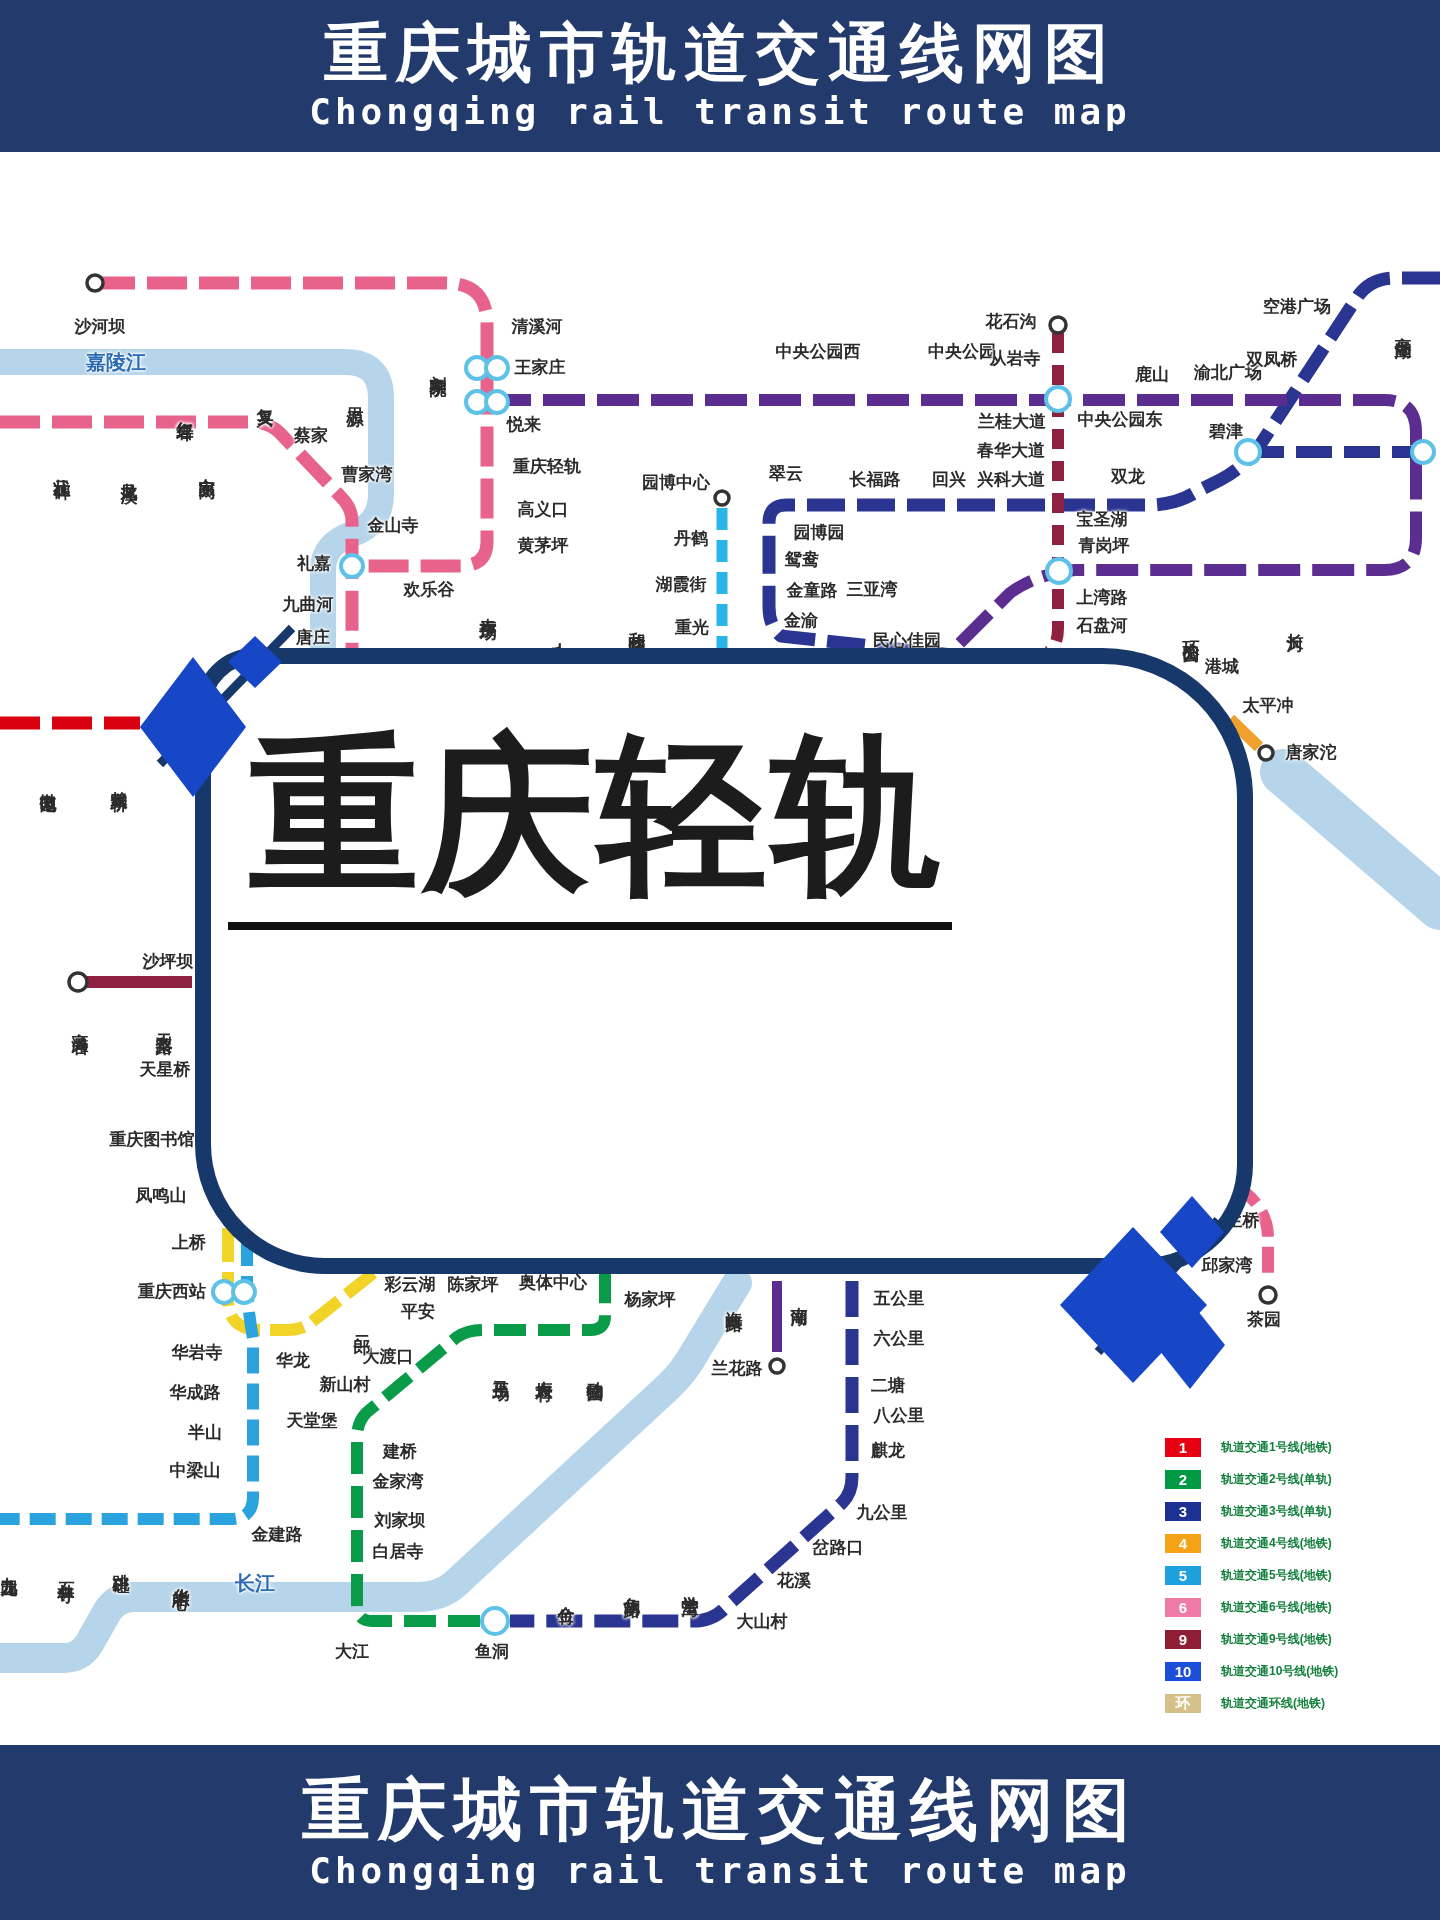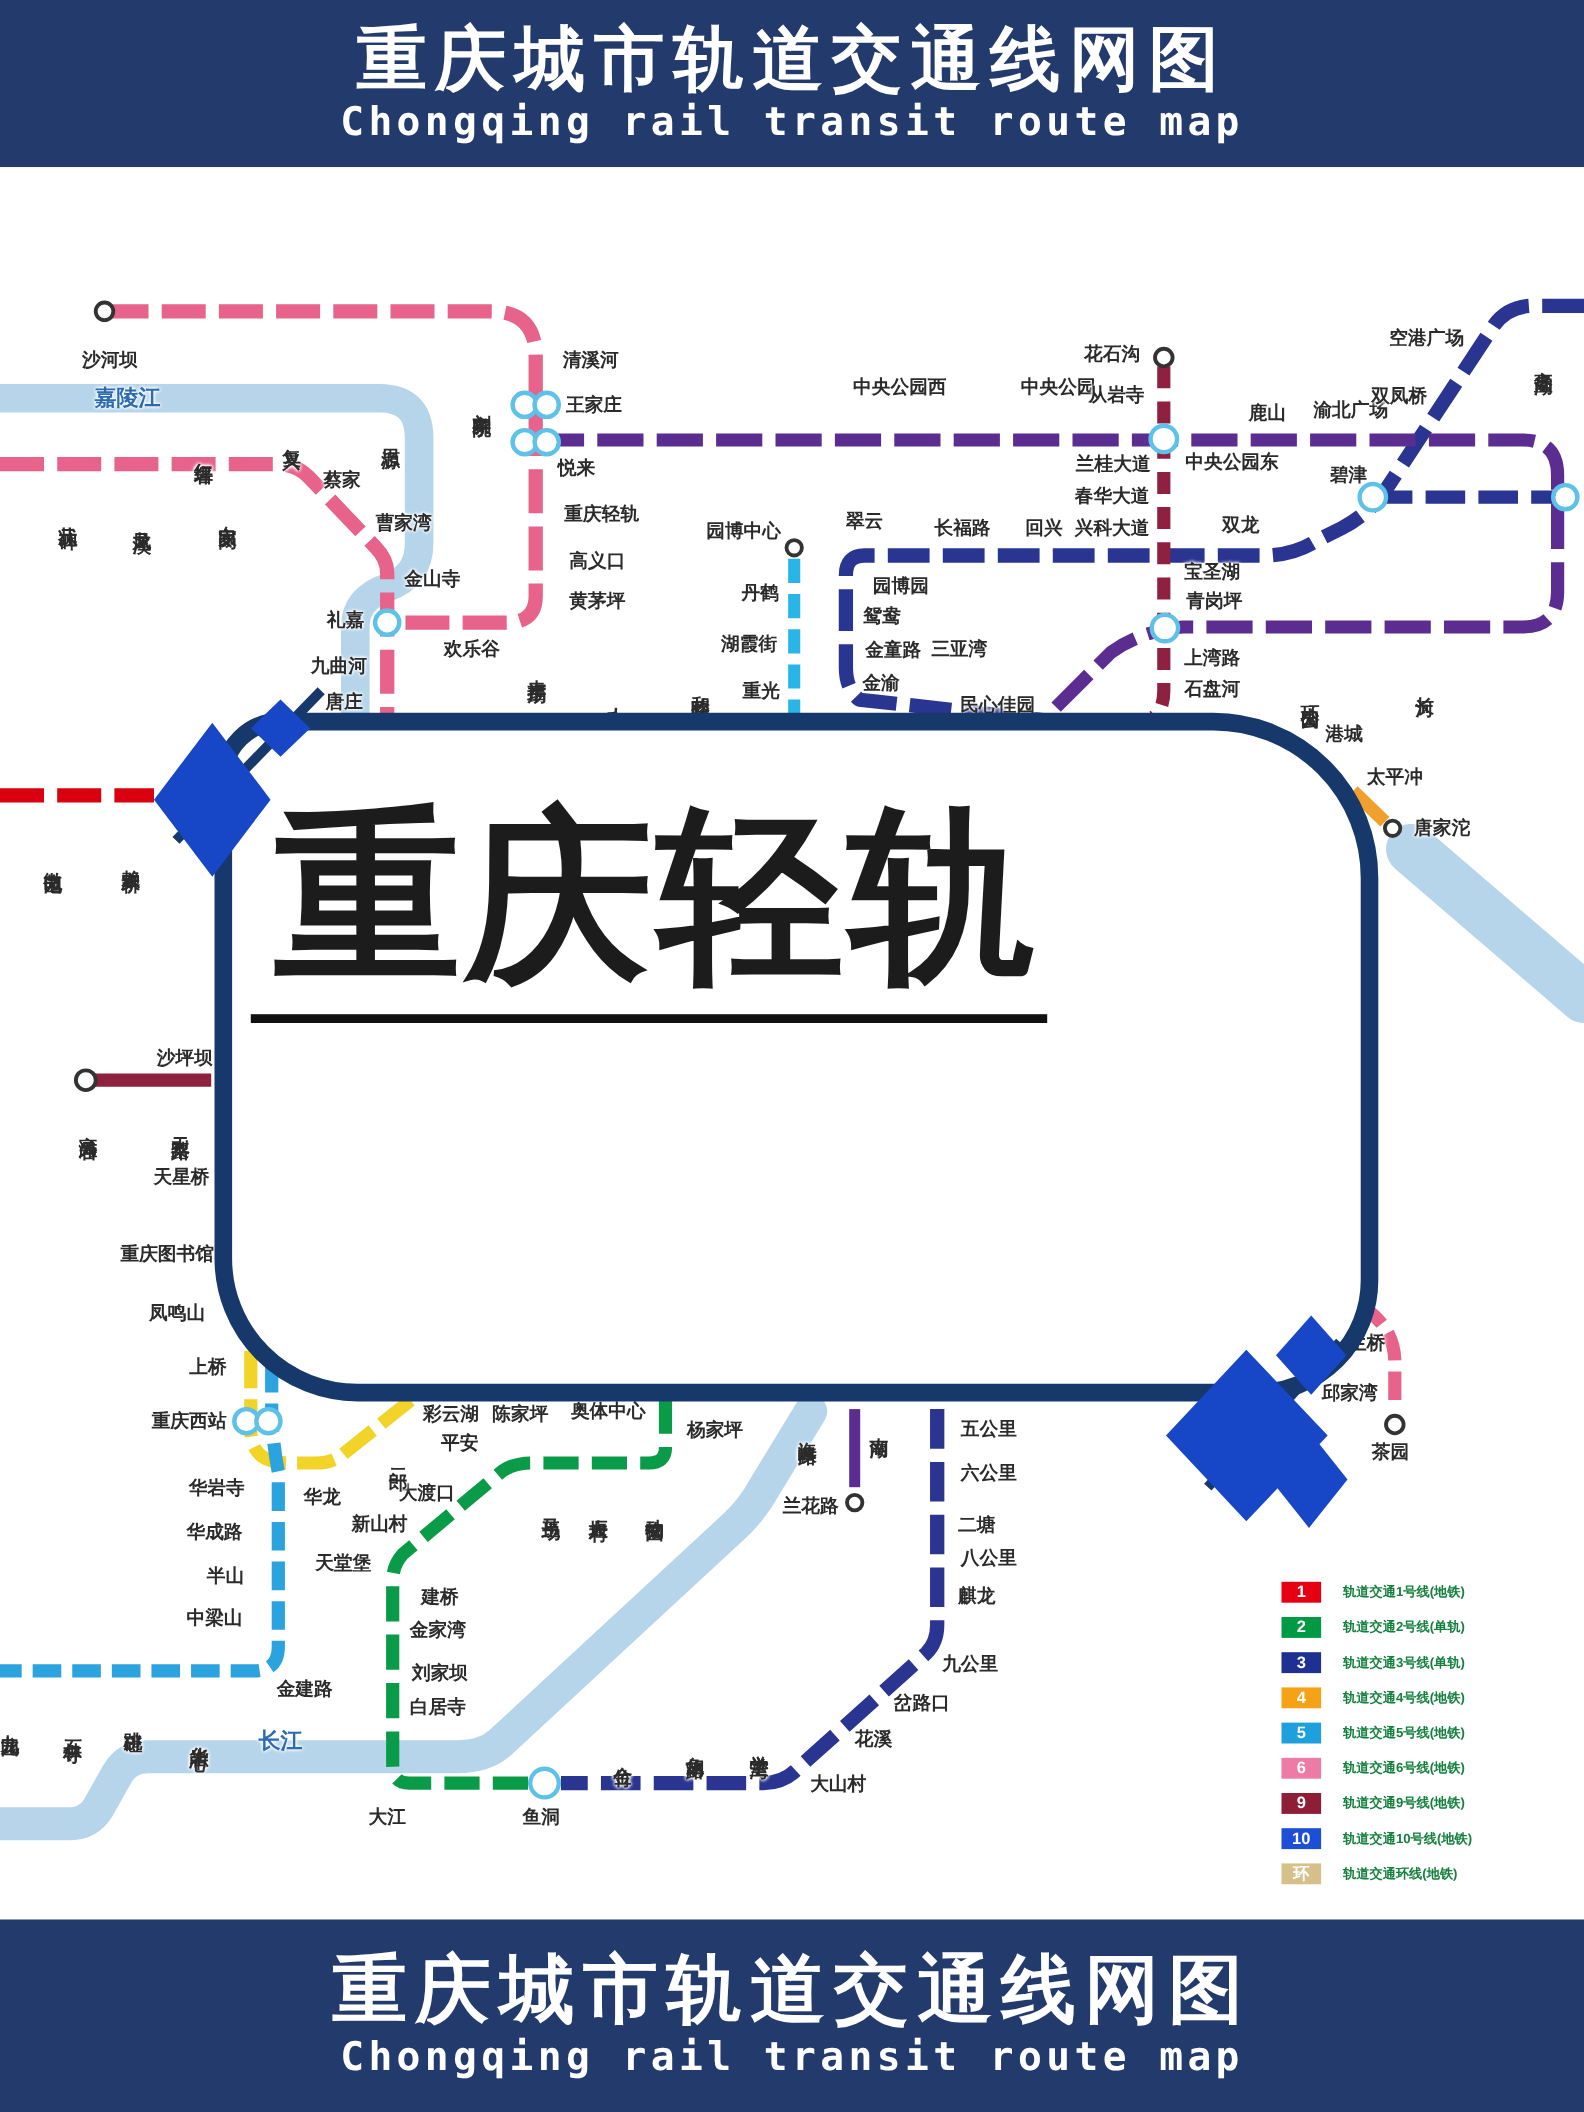--- a/index.html
+++ b/index.html
@@ -146,21 +146,21 @@
       <div class="st" style="left: 1222px; top: 667px;">港城</div>
       <div class="st" style="left: 1268px; top: 706px;">太平冲</div>
       <div class="st" style="left: 1311px; top: 753px;">唐家沱</div>
       <div class="st v" style="left: 48px; top: 782px;">微电园</div>
       <div class="st v" style="left: 119px; top: 780px;">赖家桥</div>
       <div class="st v" style="left: 80px; top: 1023px;">高滩岩</div>
       <div class="st" style="left: 168px; top: 962px;">沙坪坝</div>
       <div class="st v" style="left: 164px; top: 1023px;">天梨路</div>
       <div class="st" style="left: 165px; top: 1070px;">天星桥</div>
       <div class="st" style="left: 152px; top: 1140px;">重庆图书馆</div>
-      <div class="st" style="left: 161px; top: 1196px; font-family: Liberation Mono, monospace;">凤鸣山</div>
+      <div class="st" style="left: 161px; top: 1196px;">凤鸣山</div>
       <div class="st" style="left: 189px; top: 1243px;">上桥</div>
       <div class="st" style="left: 172px; top: 1292px;">重庆西站</div>
       <div class="st" style="left: 197px; top: 1353px;">华岩寺</div>
       <div class="st" style="left: 195px; top: 1393px;">华成路</div>
       <div class="st" style="left: 205px; top: 1433px;">半山</div>
       <div class="st" style="left: 195px; top: 1471px;">中梁山</div>
       <div class="st" style="left: 277px; top: 1535px;">金建路</div>
       <div class="st" style="left: 293px; top: 1361px;">华龙</div>
       <div class="st" style="left: 388px; top: 1357px;">大渡口</div>
       <div class="st" style="left: 345px; top: 1385px;">新山村</div>

